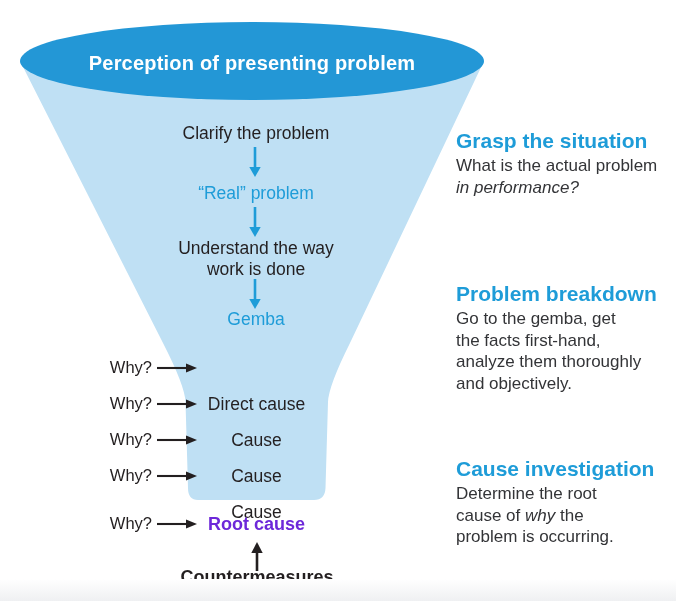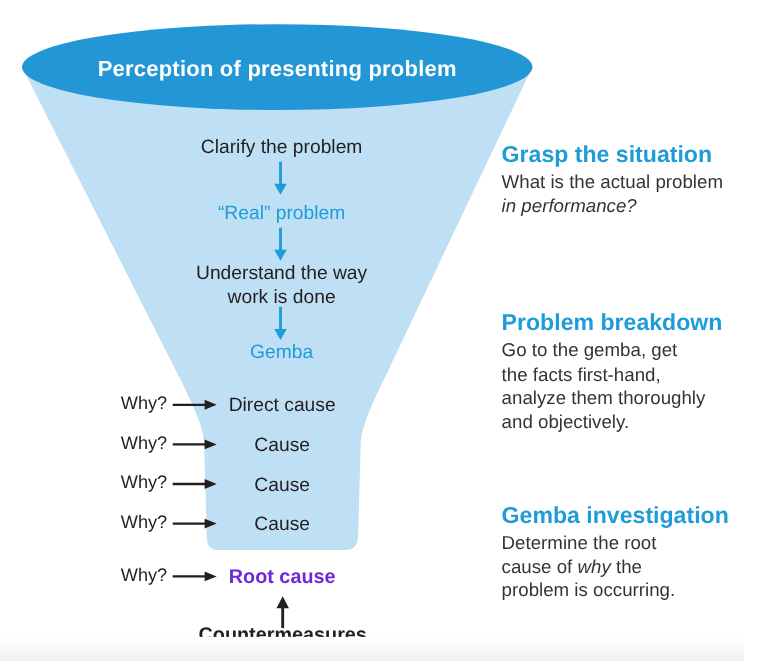--- a/index.html
+++ b/index.html
@@ -11,21 +11,21 @@
   .abs{position:absolute;}
   .ctr{text-align:center;}
   .ellipse-title{
     left:52px;top:52px;width:400px;
     color:#ffffff;font-size:20px;font-weight:bold;letter-spacing:.2px;
   }
   .step{left:131px;width:250px;font-size:17.5px;font-weight:normal;color:#231f20;
         white-space:pre-line;line-height:21px;}
   .step.blue{color:#1e9cd8;}
   .why{width:56px;text-align:right;font-size:16.5px;color:#231f20;}
-  .cause{left:186px;width:141px;font-size:17.5px;color:#231f20;}
+  .cause{left:186px;width:141px;font-size:17.5px;color:#231f20;margin-top:36px;}
   .root{left:186px;width:141px;font-size:18px;font-weight:bold;color:#6d28d9;}
   .counter{left:156px;width:202px;font-size:18px;font-weight:bold;color:#231f20;}
   .anno{left:456px;width:242px;}
   .anno .title{font-size:21px;font-weight:bold;color:#1e9cd8;margin-bottom:2px;}
   .anno .line{font-size:17px;line-height:21.7px;color:#333437;}
   .anno .line .it{font-style:italic;}
   .page-edge{
     left:0;bottom:0;width:700px;height:22px;
     background:linear-gradient(#ffffff,#eff0f2);
   }
@@ -115,20 +115,20 @@
 
   <div class="abs anno" style="top:282px">
     <div class="title">Problem breakdown</div>
     <div class="line"><span>Go to the gemba, get</span><span class="it"></span><span></span></div>
     <div class="line"><span>the facts first-hand,</span><span class="it"></span><span></span></div>
     <div class="line"><span>analyze them thoroughly</span><span class="it"></span><span></span></div>
     <div class="line"><span>and objectively.</span><span class="it"></span><span></span></div>
   </div>
 
   <div class="abs anno" style="top:457px">
-    <div class="title">Gemba investigation</div>
+    <div class="title">Cause investigation</div>
     <div class="line"><span>Determine the root</span><span class="it"></span><span></span></div>
     <div class="line"><span>cause of </span><span class="it">why</span><span> the</span></div>
     <div class="line"><span>problem is occurring.</span><span class="it"></span><span></span></div>
   </div>
 
   <div class="abs page-edge"></div>
 </div>
 
 </body></html>

